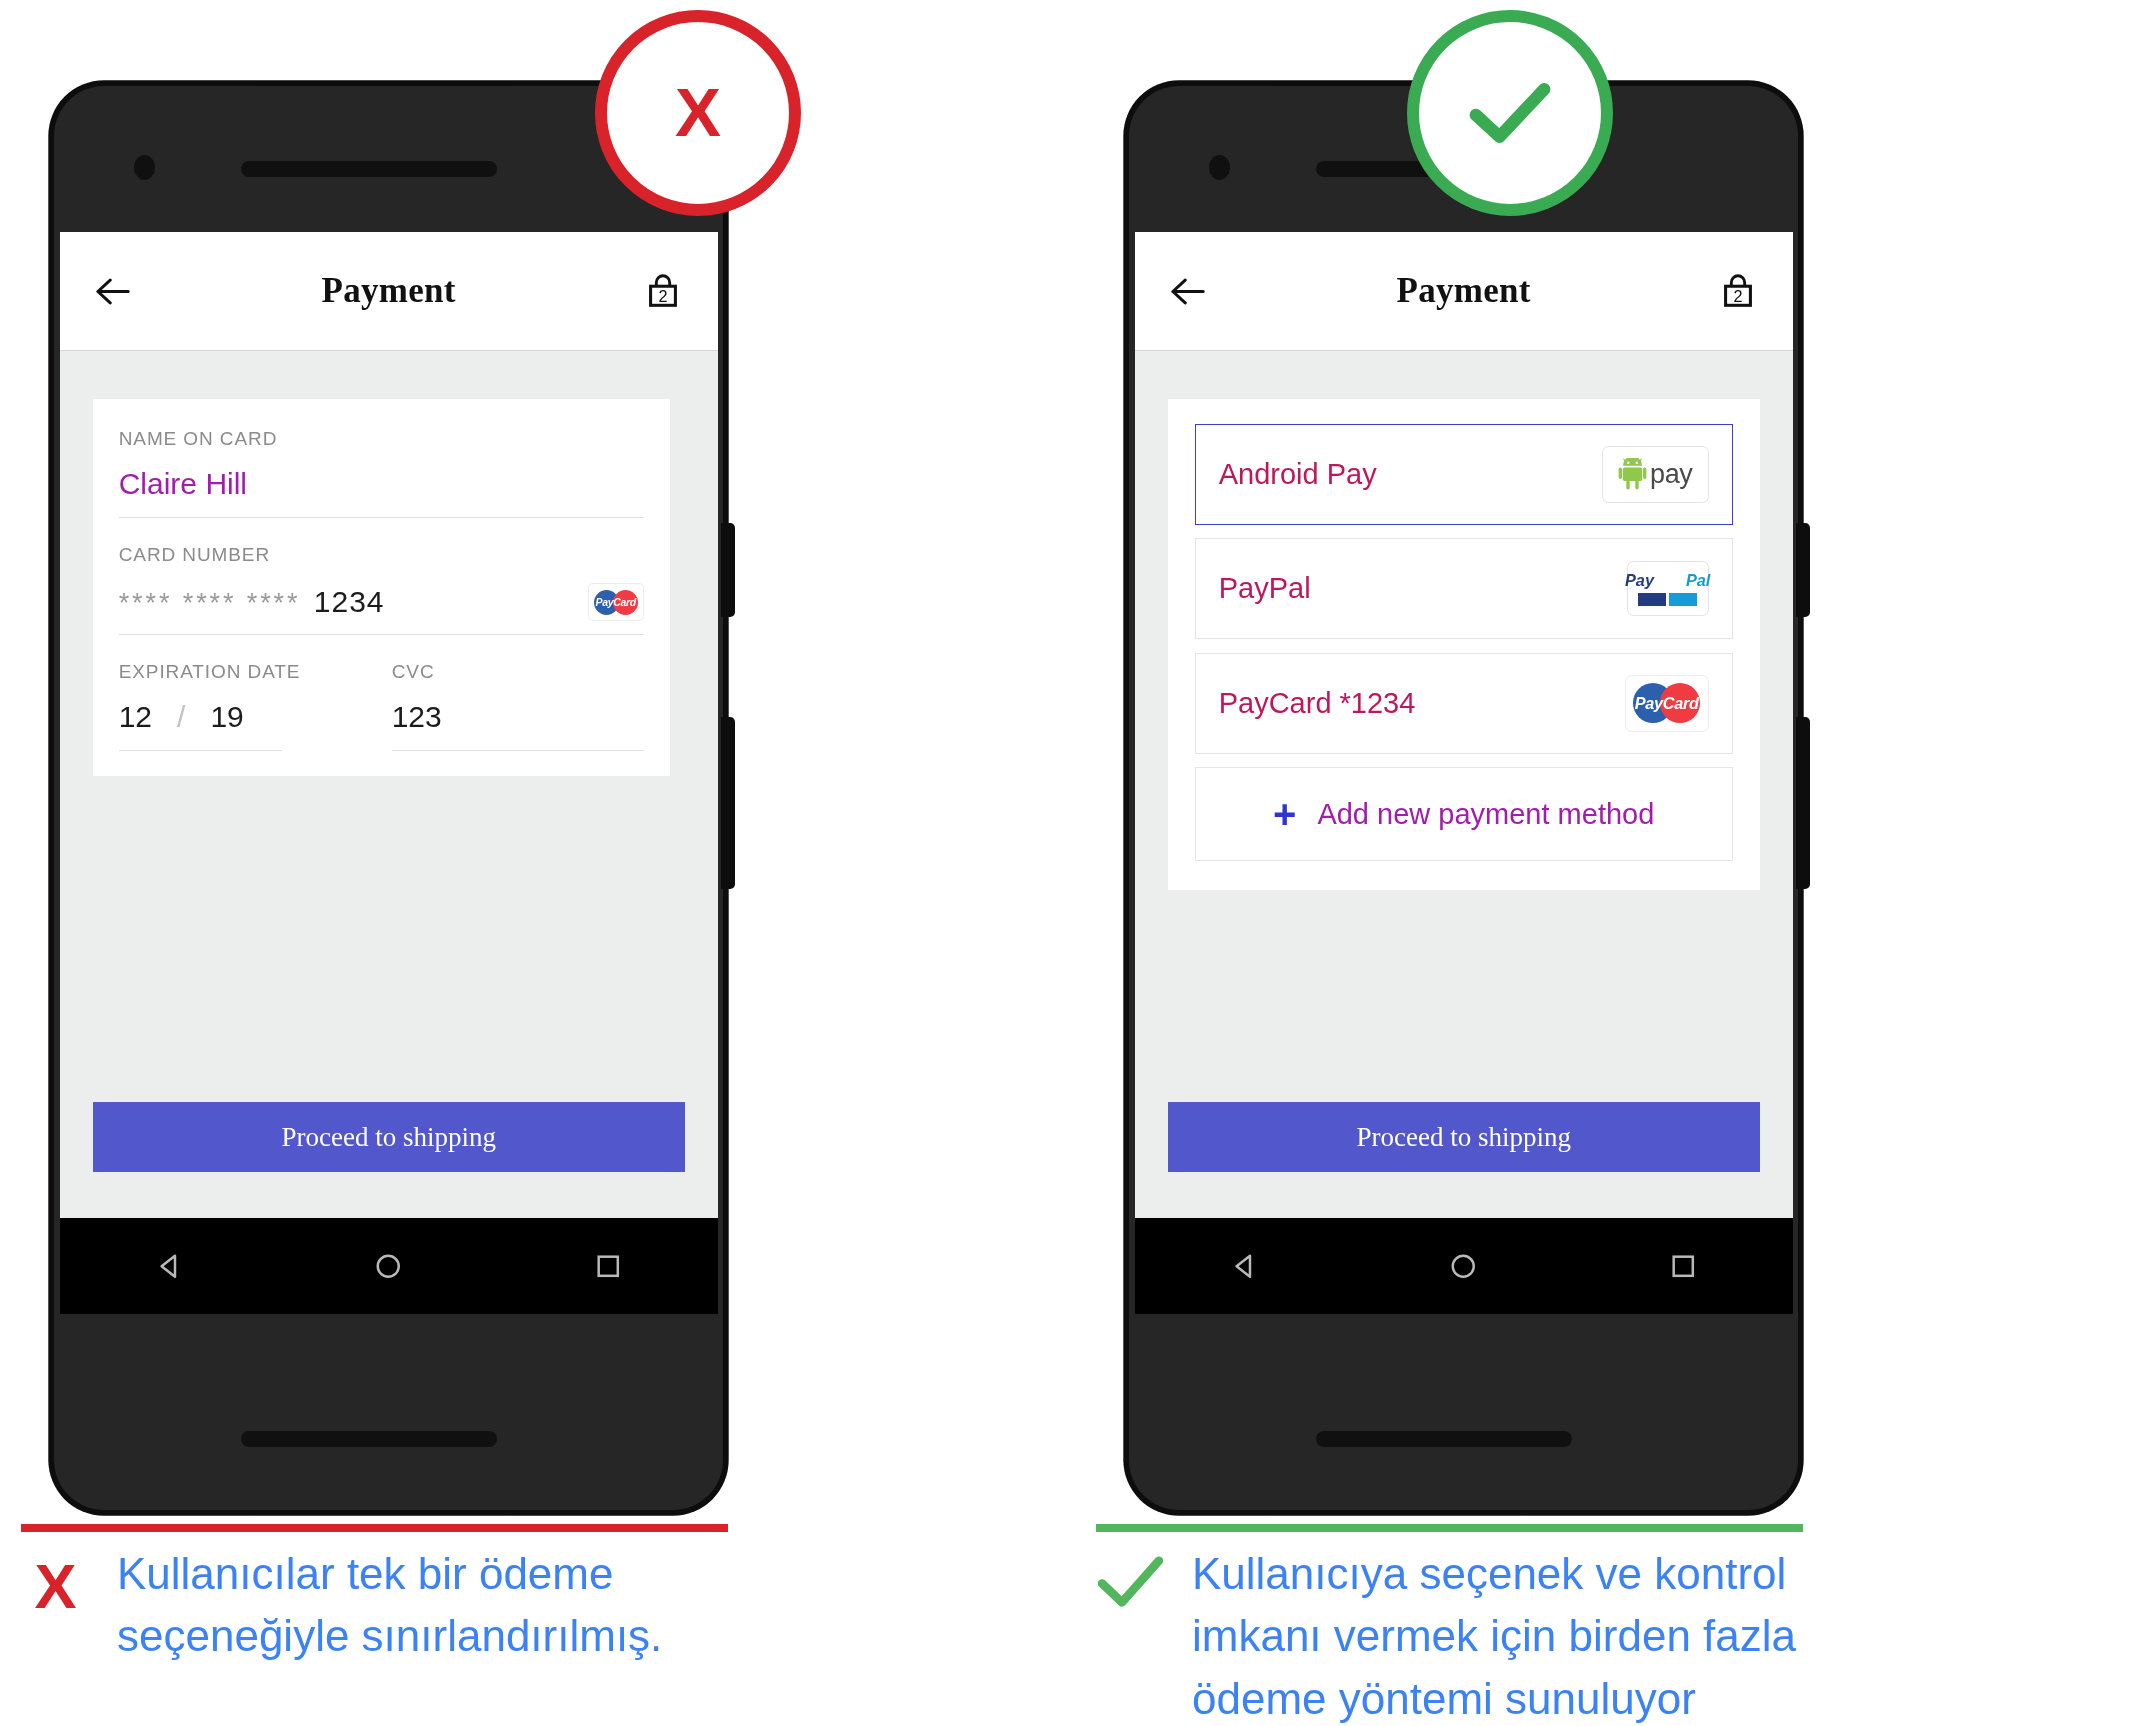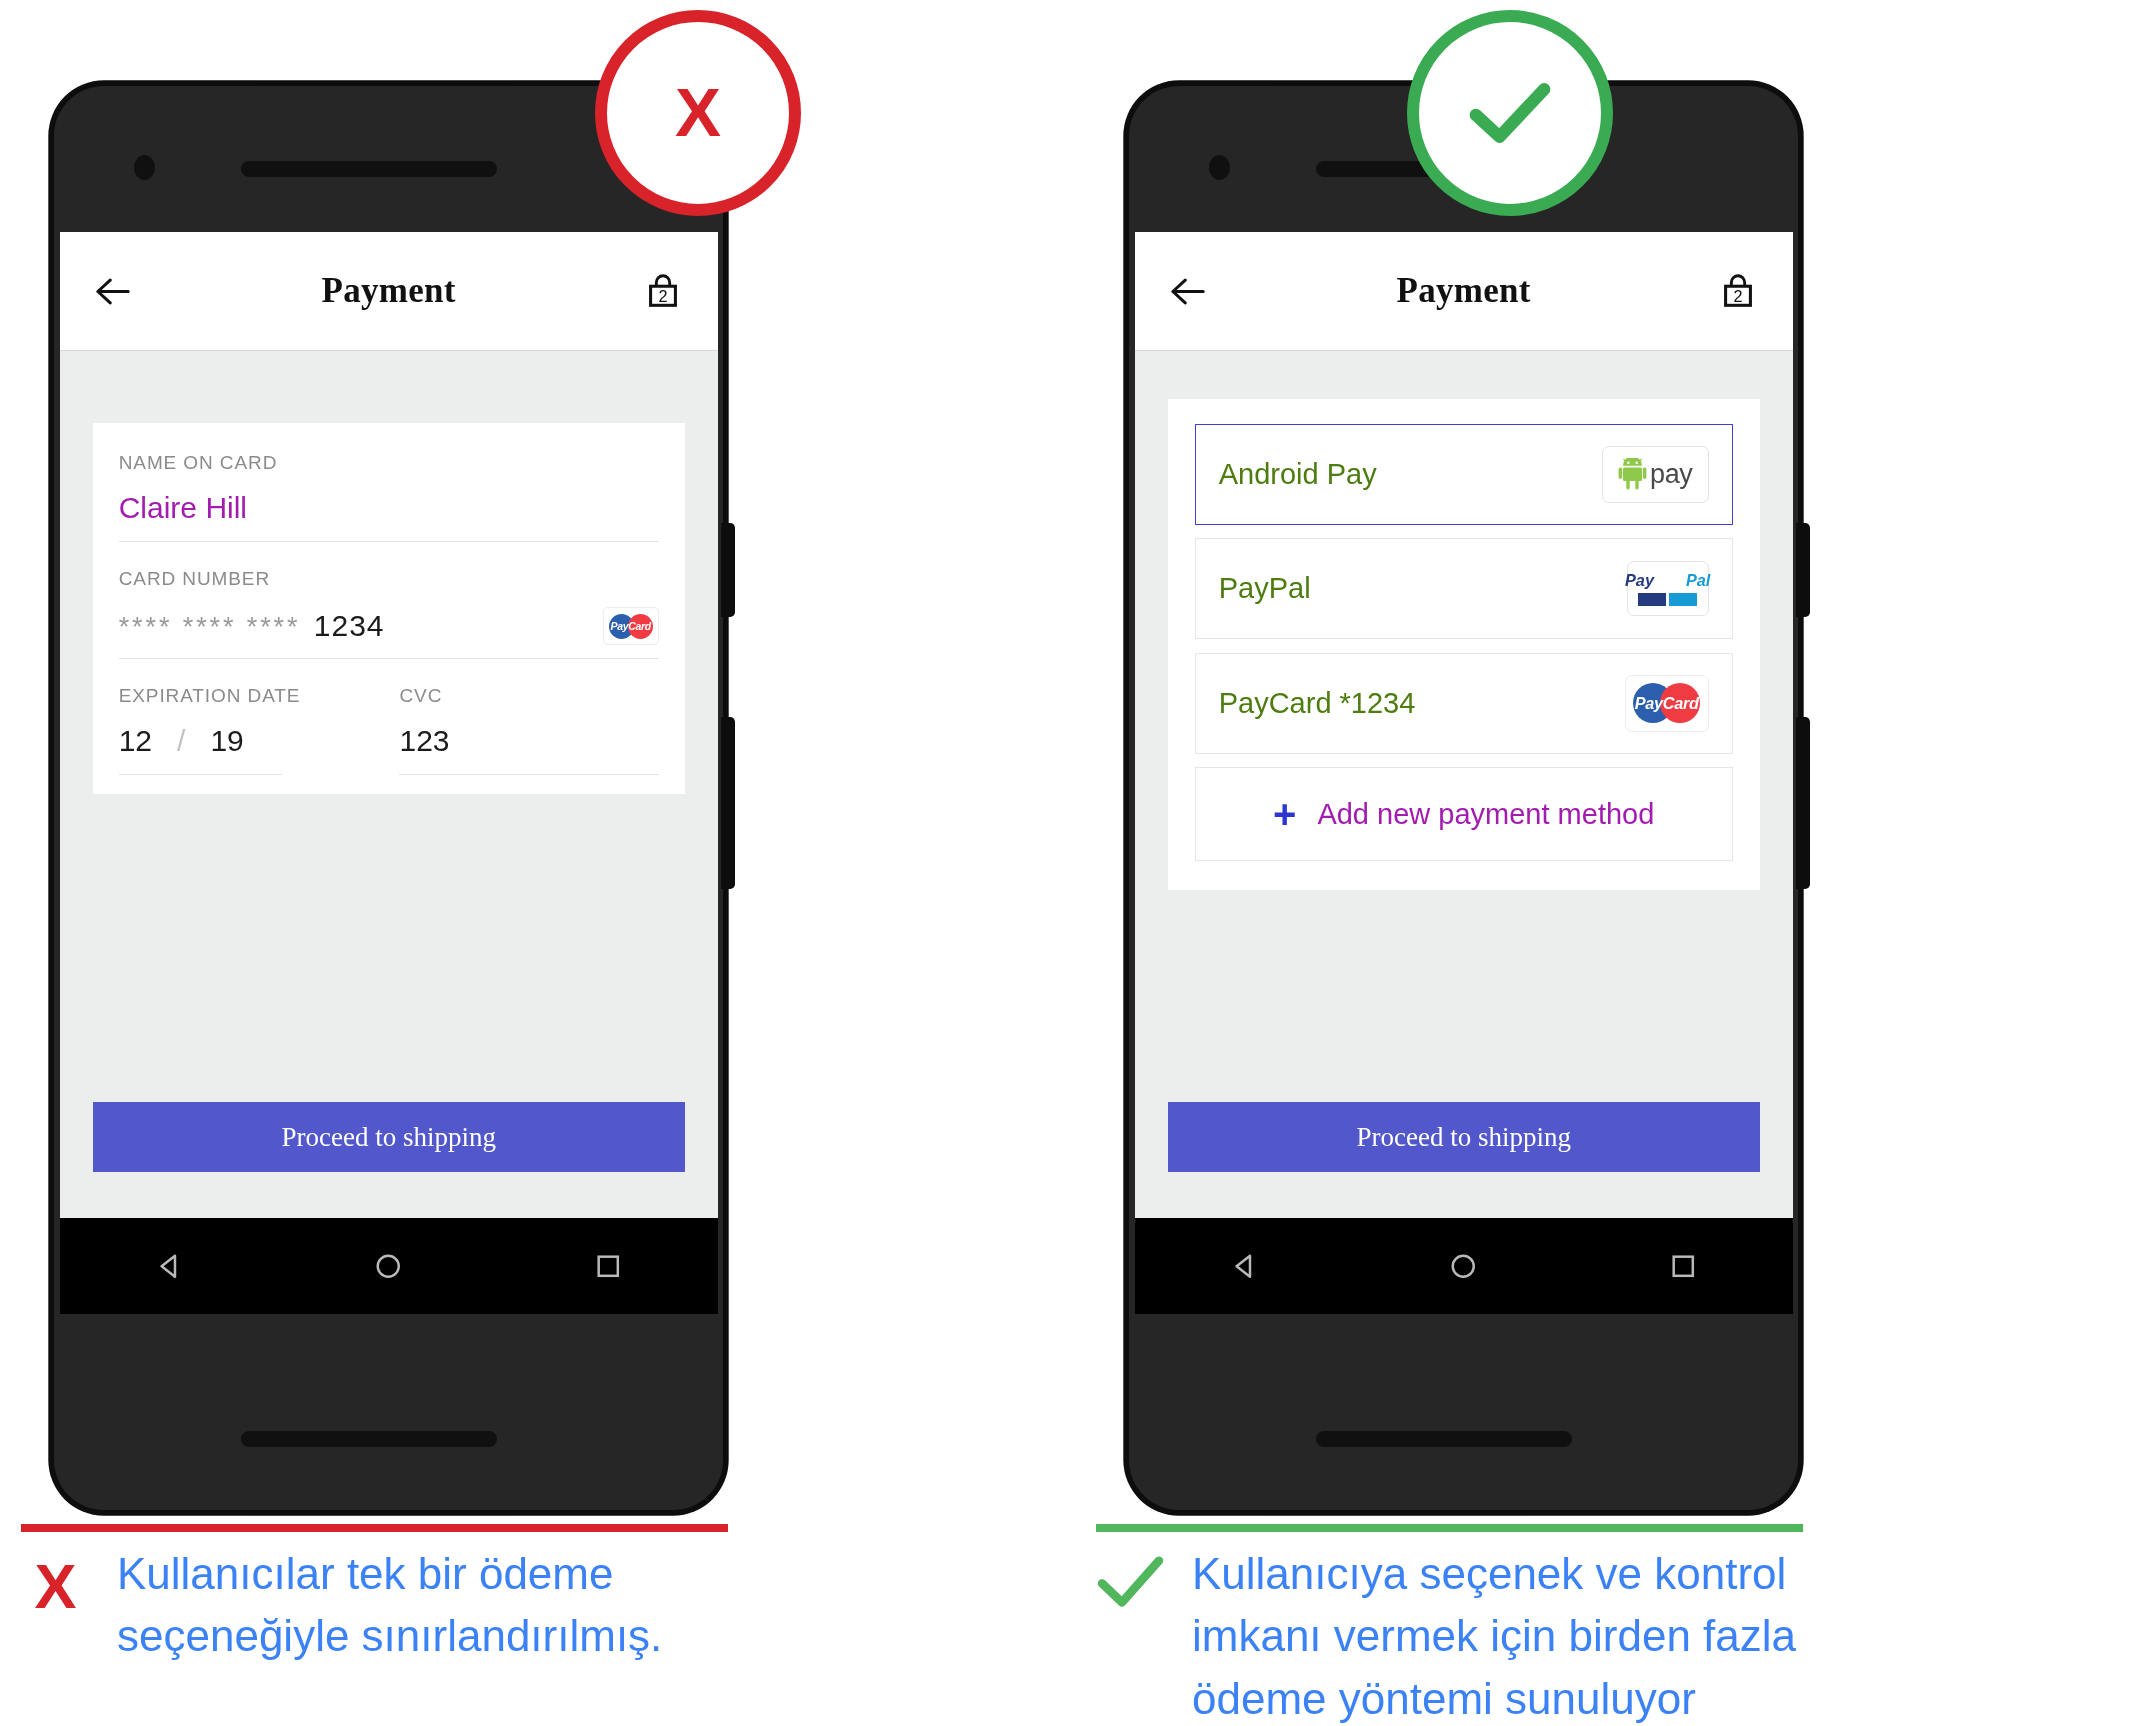--- a/index.html
+++ b/index.html
@@ -136,25 +136,24 @@
     flex: 1;
     position: relative;
     overflow: hidden;
   }
 
   
   .form-card {
     position: absolute;
     left: 33px;
     top: 48px;
-    right: 33px;
-    background: #ffffff;
-    padding: 29px 26px 19px 26px;
+    right: 48px;
+    background: #ffffff;
+    padding: 29px 26px 25px 26px;
     box-sizing: border-box;
-    margin-top: 24px;
   }
   .field-label {
     font-size: 19px;
     color: #8b8b8b;
     letter-spacing: 0.9px;
     margin-bottom: 17px;
   }
   .field-value {
     font-size: 30px;
     color: #a21caf;
@@ -259,21 +258,21 @@
     padding: 0 23px;
     box-sizing: border-box;
     margin-bottom: 13.4px;
     background: #ffffff;
   }
   .method-row.selected {
     border: 1.9px solid #3b41cc;
   }
   .method-label {
     font-size: 29px;
-    color: #4d7c0f;
+    color: #be185d;
   }
   .add-row {
     height: 94px;
     border: 1px solid #e6e6e6;
     display: flex;
     align-items: center;
     justify-content: center;
     gap: 21px;
     margin-bottom: 0;
   }

